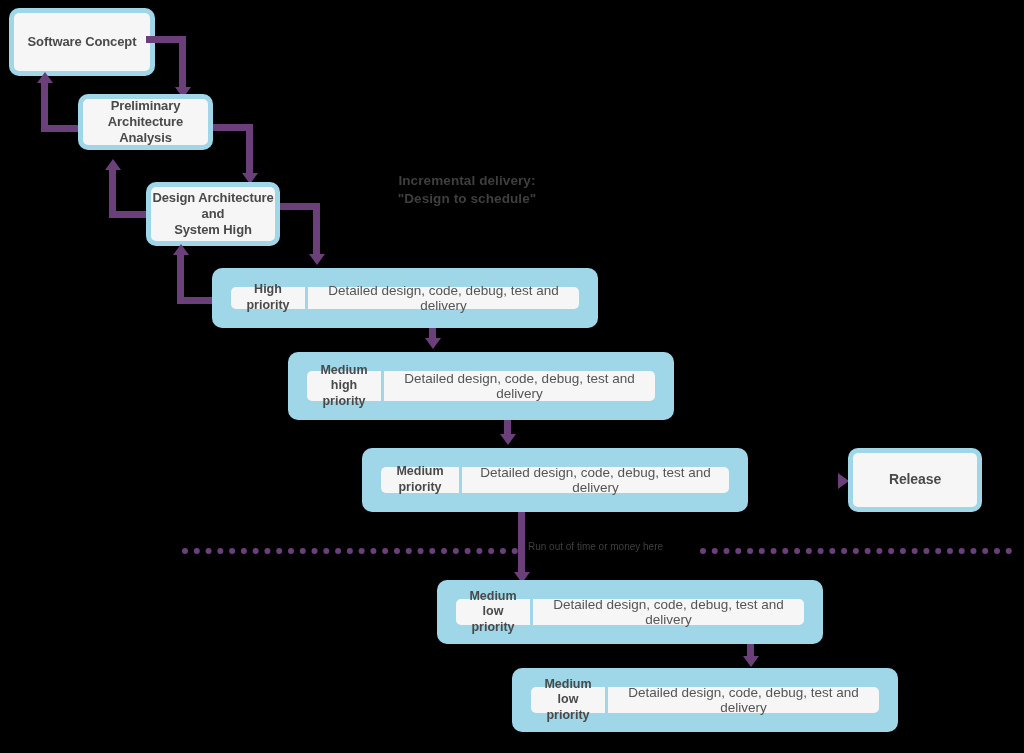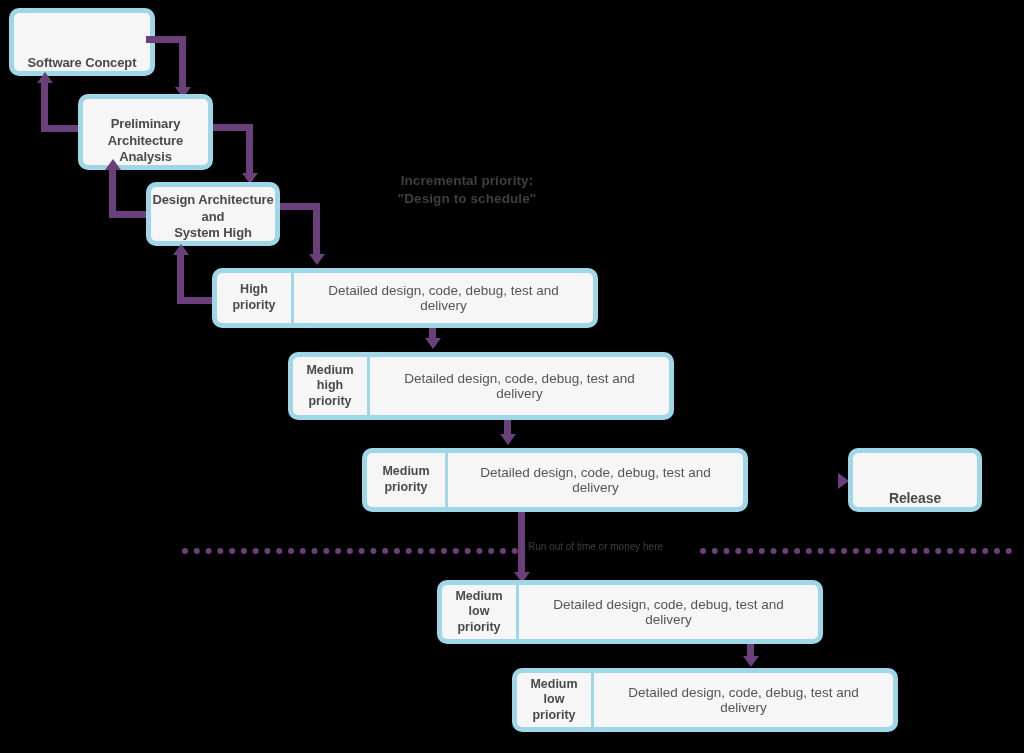--- a/index.html
+++ b/index.html
@@ -24,39 +24,39 @@
     border-radius: 10px;
     padding: 5px;
     display: flex;
     align-items: stretch;
   }
   .stage-inner {
     background: #f6f6f6;
     border-radius: 5px;
     flex: 1 1 auto;
     display: flex;
-    align-items: flex-end;
+    align-items: center;
     justify-content: center;
     text-align: center;
   }
   .stage-label {
     font-weight: bold;
     font-size: 13px;
     color: #4a4a4a;
     line-height: 1.25;
     letter-spacing: -0.1px;
   }
 
   
   .split-box {
     position: absolute;
     box-sizing: border-box;
     background: #9fd6e8;
     border-radius: 10px;
-    padding: 5px;
+    padding: 19px;
     display: flex;
     align-items: stretch;
     gap: 3px;
   }
   .split-key {
     background: #f6f6f6;
     border-radius: 5px 0 0 5px;
     display: flex;
     align-items: center;
     justify-content: center;
@@ -182,39 +182,39 @@
     vertical-align: super;
   }
 </style>
 </head>
 <body>
 
 <div id="canvas">
 
 
   <div id="lifecycle-title">
-    <div>Incremental priority:</div>
+    <div>Incremental delivery:</div>
     <div>"Design to schedule"</div>
   </div>
 
   <div class="stage-box" style="left:9px; top:8px; width:146px; height:68px;">
     <div class="stage-inner">
       <div class="stage-label">Software Concept</div>
     </div>
   </div>
 
   <div class="conn conn-h" style="left:146px; top:36px; width:40px;"></div>
   <div class="conn conn-v" style="left:179px; top:36px; height:54px;"></div>
   <div class="arrow-down" style="left:174.5px; top:87px;"></div>
 
   <div class="conn conn-h" style="left:41px; top:125px; width:40px;"></div>
   <div class="conn conn-v" style="left:41px; top:82px; height:46px;"></div>
   <div class="arrow-up" style="left:36.5px; top:72px;"></div>
 
-  <div class="stage-box" style="left:78px; top:94px; width:135px; height:76px;">
+  <div class="stage-box" style="left:78px; top:94px; width:135px; height:56px;">
     <div class="stage-inner">
       <div class="stage-label">
         <div>Preliminary</div>
         <div>Architecture</div>
         <div>Analysis</div>
       </div>
     </div>
   </div>
 
   <div class="conn conn-h" style="left:213px; top:124px; width:40px;"></div>

